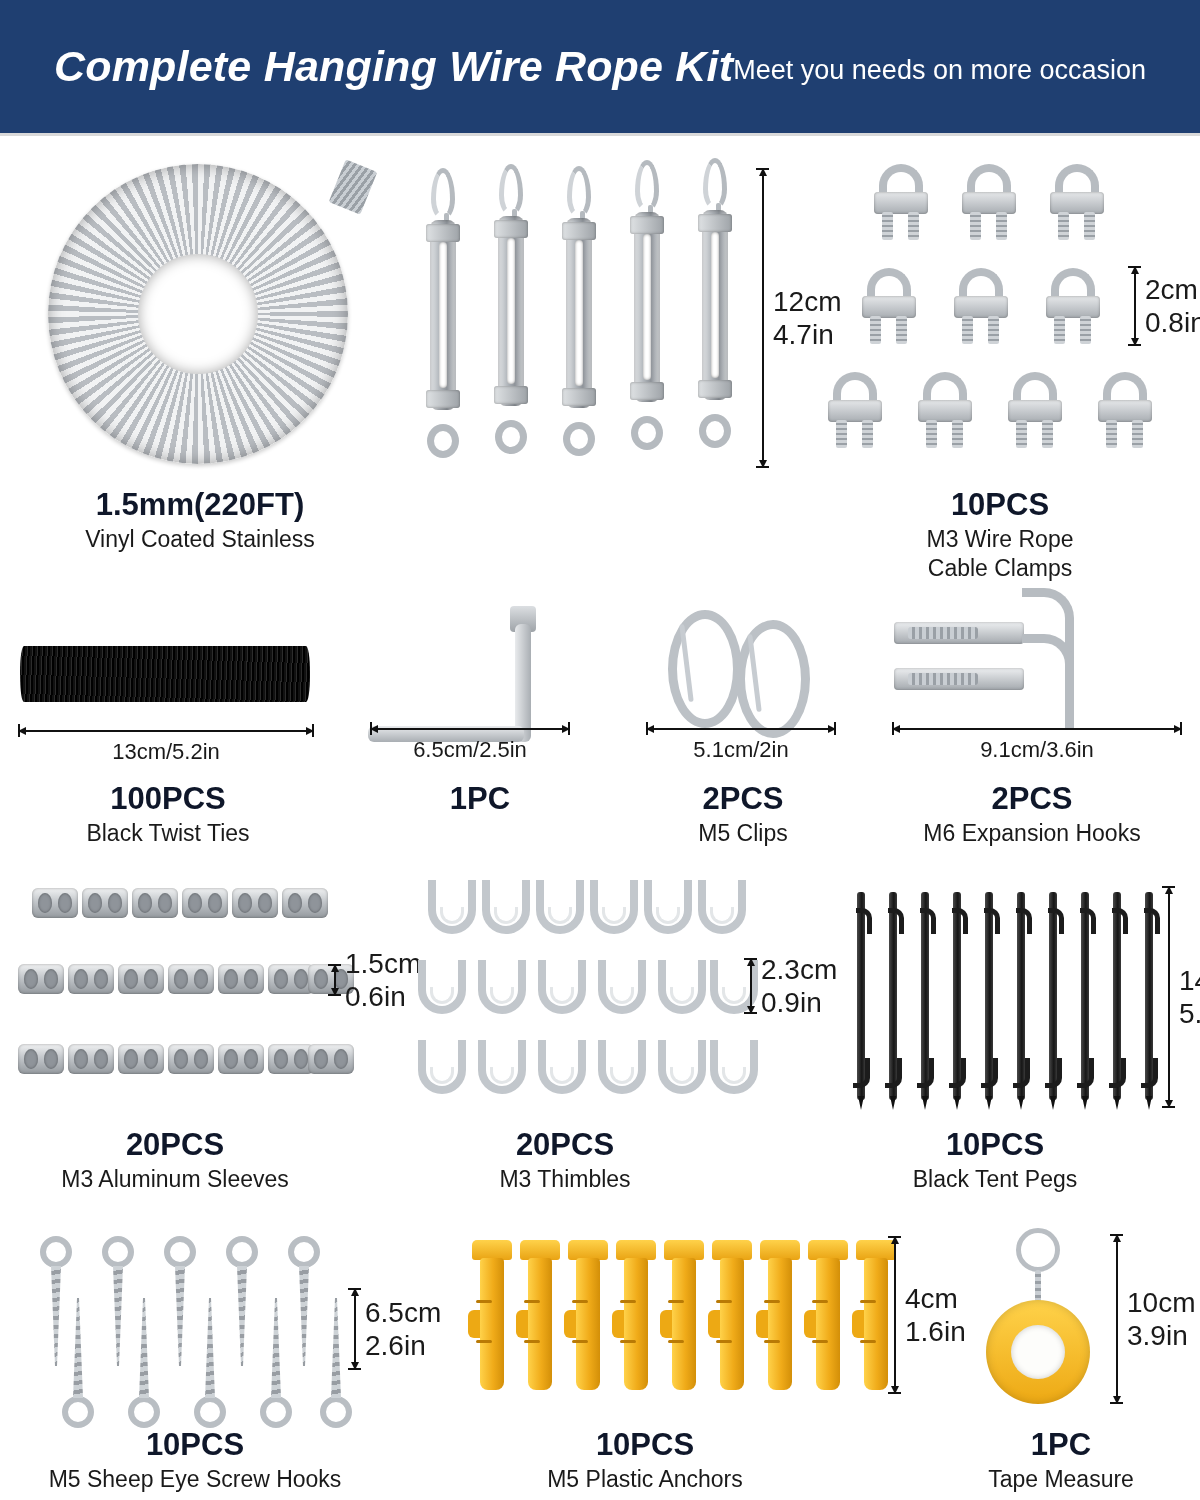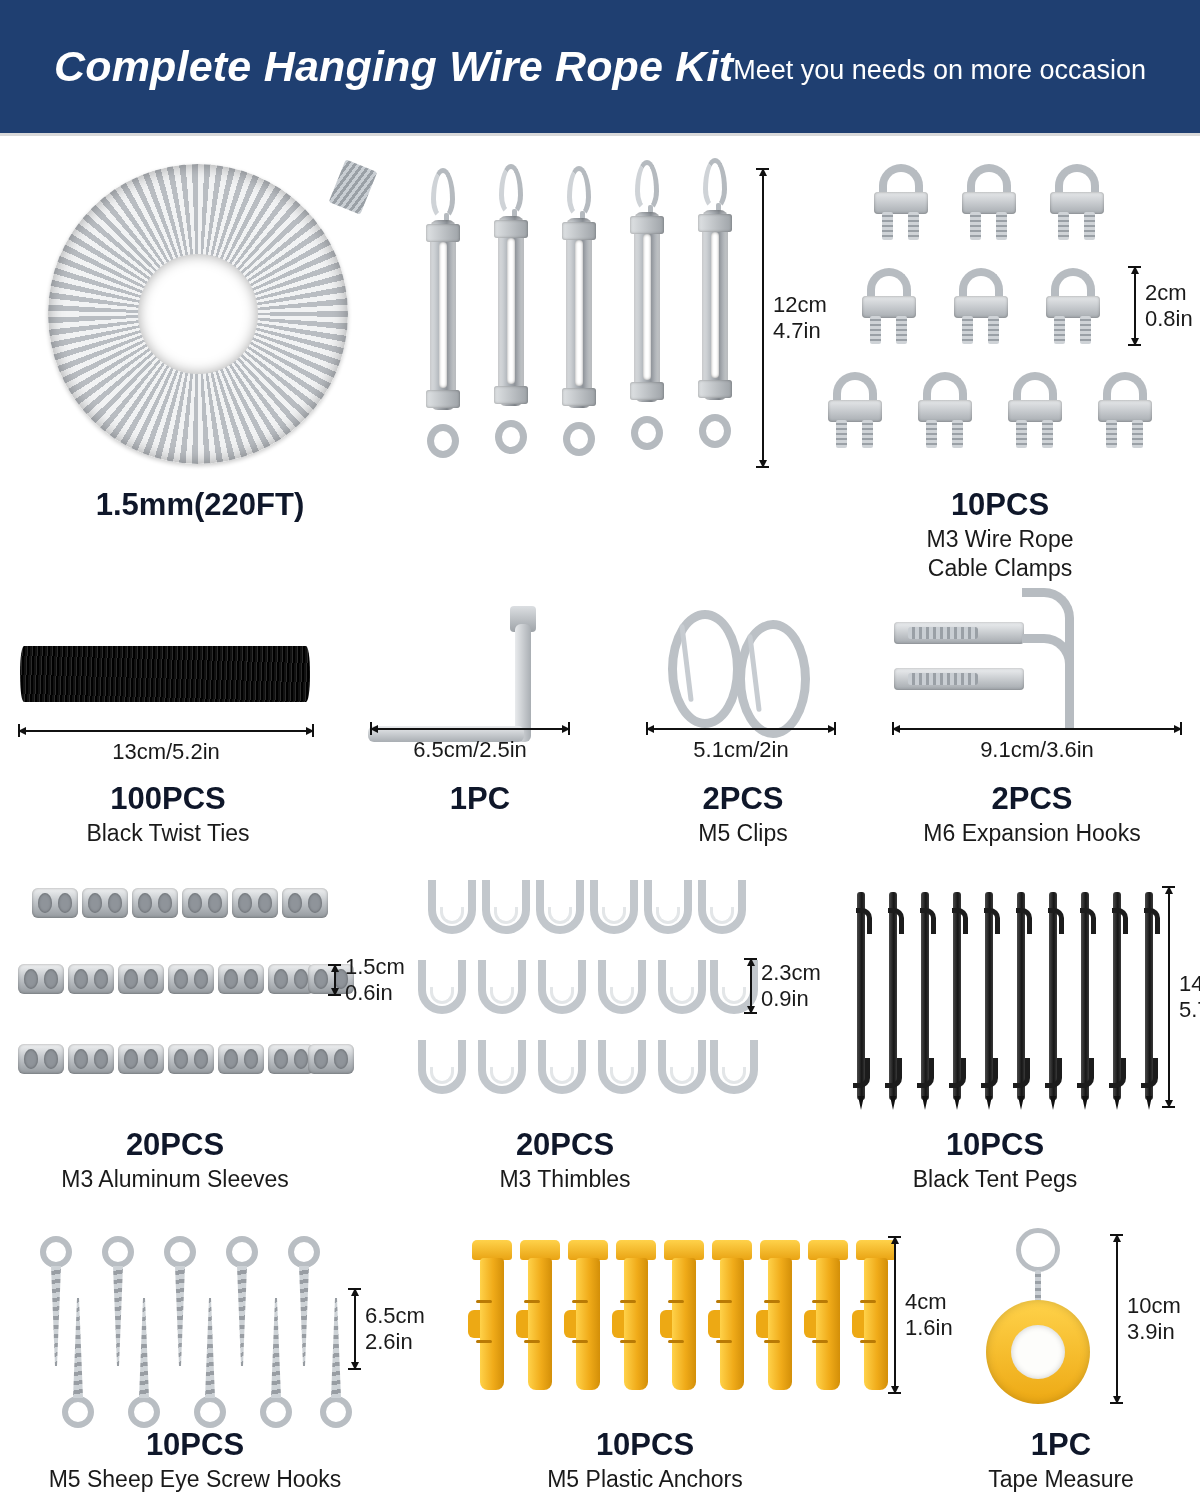--- a/index.html
+++ b/index.html
@@ -56,21 +56,21 @@
   
   .vdim { position: absolute; display: flex; align-items: center; }
   .vdim .bar { position: relative; width: 13px; }
   .vdim .bar .line { position: absolute; left: 6px; top: 0; bottom: 0; width: 1.6px; background: #111; }
   .vdim .bar .cap { position: absolute; left: 0; width: 13px; height: 1.6px; background: #111; }
   .vdim .bar .cap.t { top: 0; }
   .vdim .bar .cap.b { bottom: 0; }
   .vdim .bar .arrow { position: absolute; left: 2.6px; width: 0; height: 0; border-left: 4px solid transparent; border-right: 4px solid transparent; }
   .vdim .bar .arrow.up { top: 0; border-bottom: 8px solid #111; }
   .vdim .bar .arrow.dn { bottom: 0; border-top: 8px solid #111; }
-  .vdim .txt { margin-left: 4px; font-size: 22px; line-height: 1.18; white-space: pre-line; }
+  .vdim .txt { margin-left: 4px; font-size: 28px; line-height: 1.18; white-space: pre-line; }
 
   
   .hdim { position: absolute; }
   .hdim .hline { position: relative; height: 13px; }
   .hdim .hline .line { position: absolute; top: 6px; left: 0; right: 0; height: 1.6px; background: #111; }
   .hdim .hline .cap { position: absolute; top: 0; height: 13px; width: 1.6px; background: #111; }
   .hdim .hline .cap.l { left: 0; }
   .hdim .hline .cap.r { right: 0; }
   .hdim .hline .arrow { position: absolute; top: 2.6px; width: 0; height: 0; border-top: 4px solid transparent; border-bottom: 4px solid transparent; }
   .hdim .hline .arrow.lt { left: 0; border-right: 8px solid #111; }
@@ -312,20 +312,21 @@
 
 <div class="sheet">
 
   <div class="cell" style="left:20px; top:10px; width:360px;">
     <div style="position:relative; height:340px;">
       <div class="coil art" style="left:28px; top:18px;"></div>
       <div class="coil-tail" style="left:316px; top:18px;"></div>
     </div>
     <div class="caption">
       <div class="qty">1.5mm(220FT)</div>
+      <div class="desc">Vinyl Coated Stainless</div>
     </div>
   </div>
 
   <div class="cell" style="left:400px; top:10px; width:390px;">
     <div style="position:relative; height:340px;">
       <div class="turnbuckle" style="left:24px; top:22px;">
         <div class="tb-hook"></div>
           <div class="tb-body">
             <div class="tb-slot"></div>
           </div>

